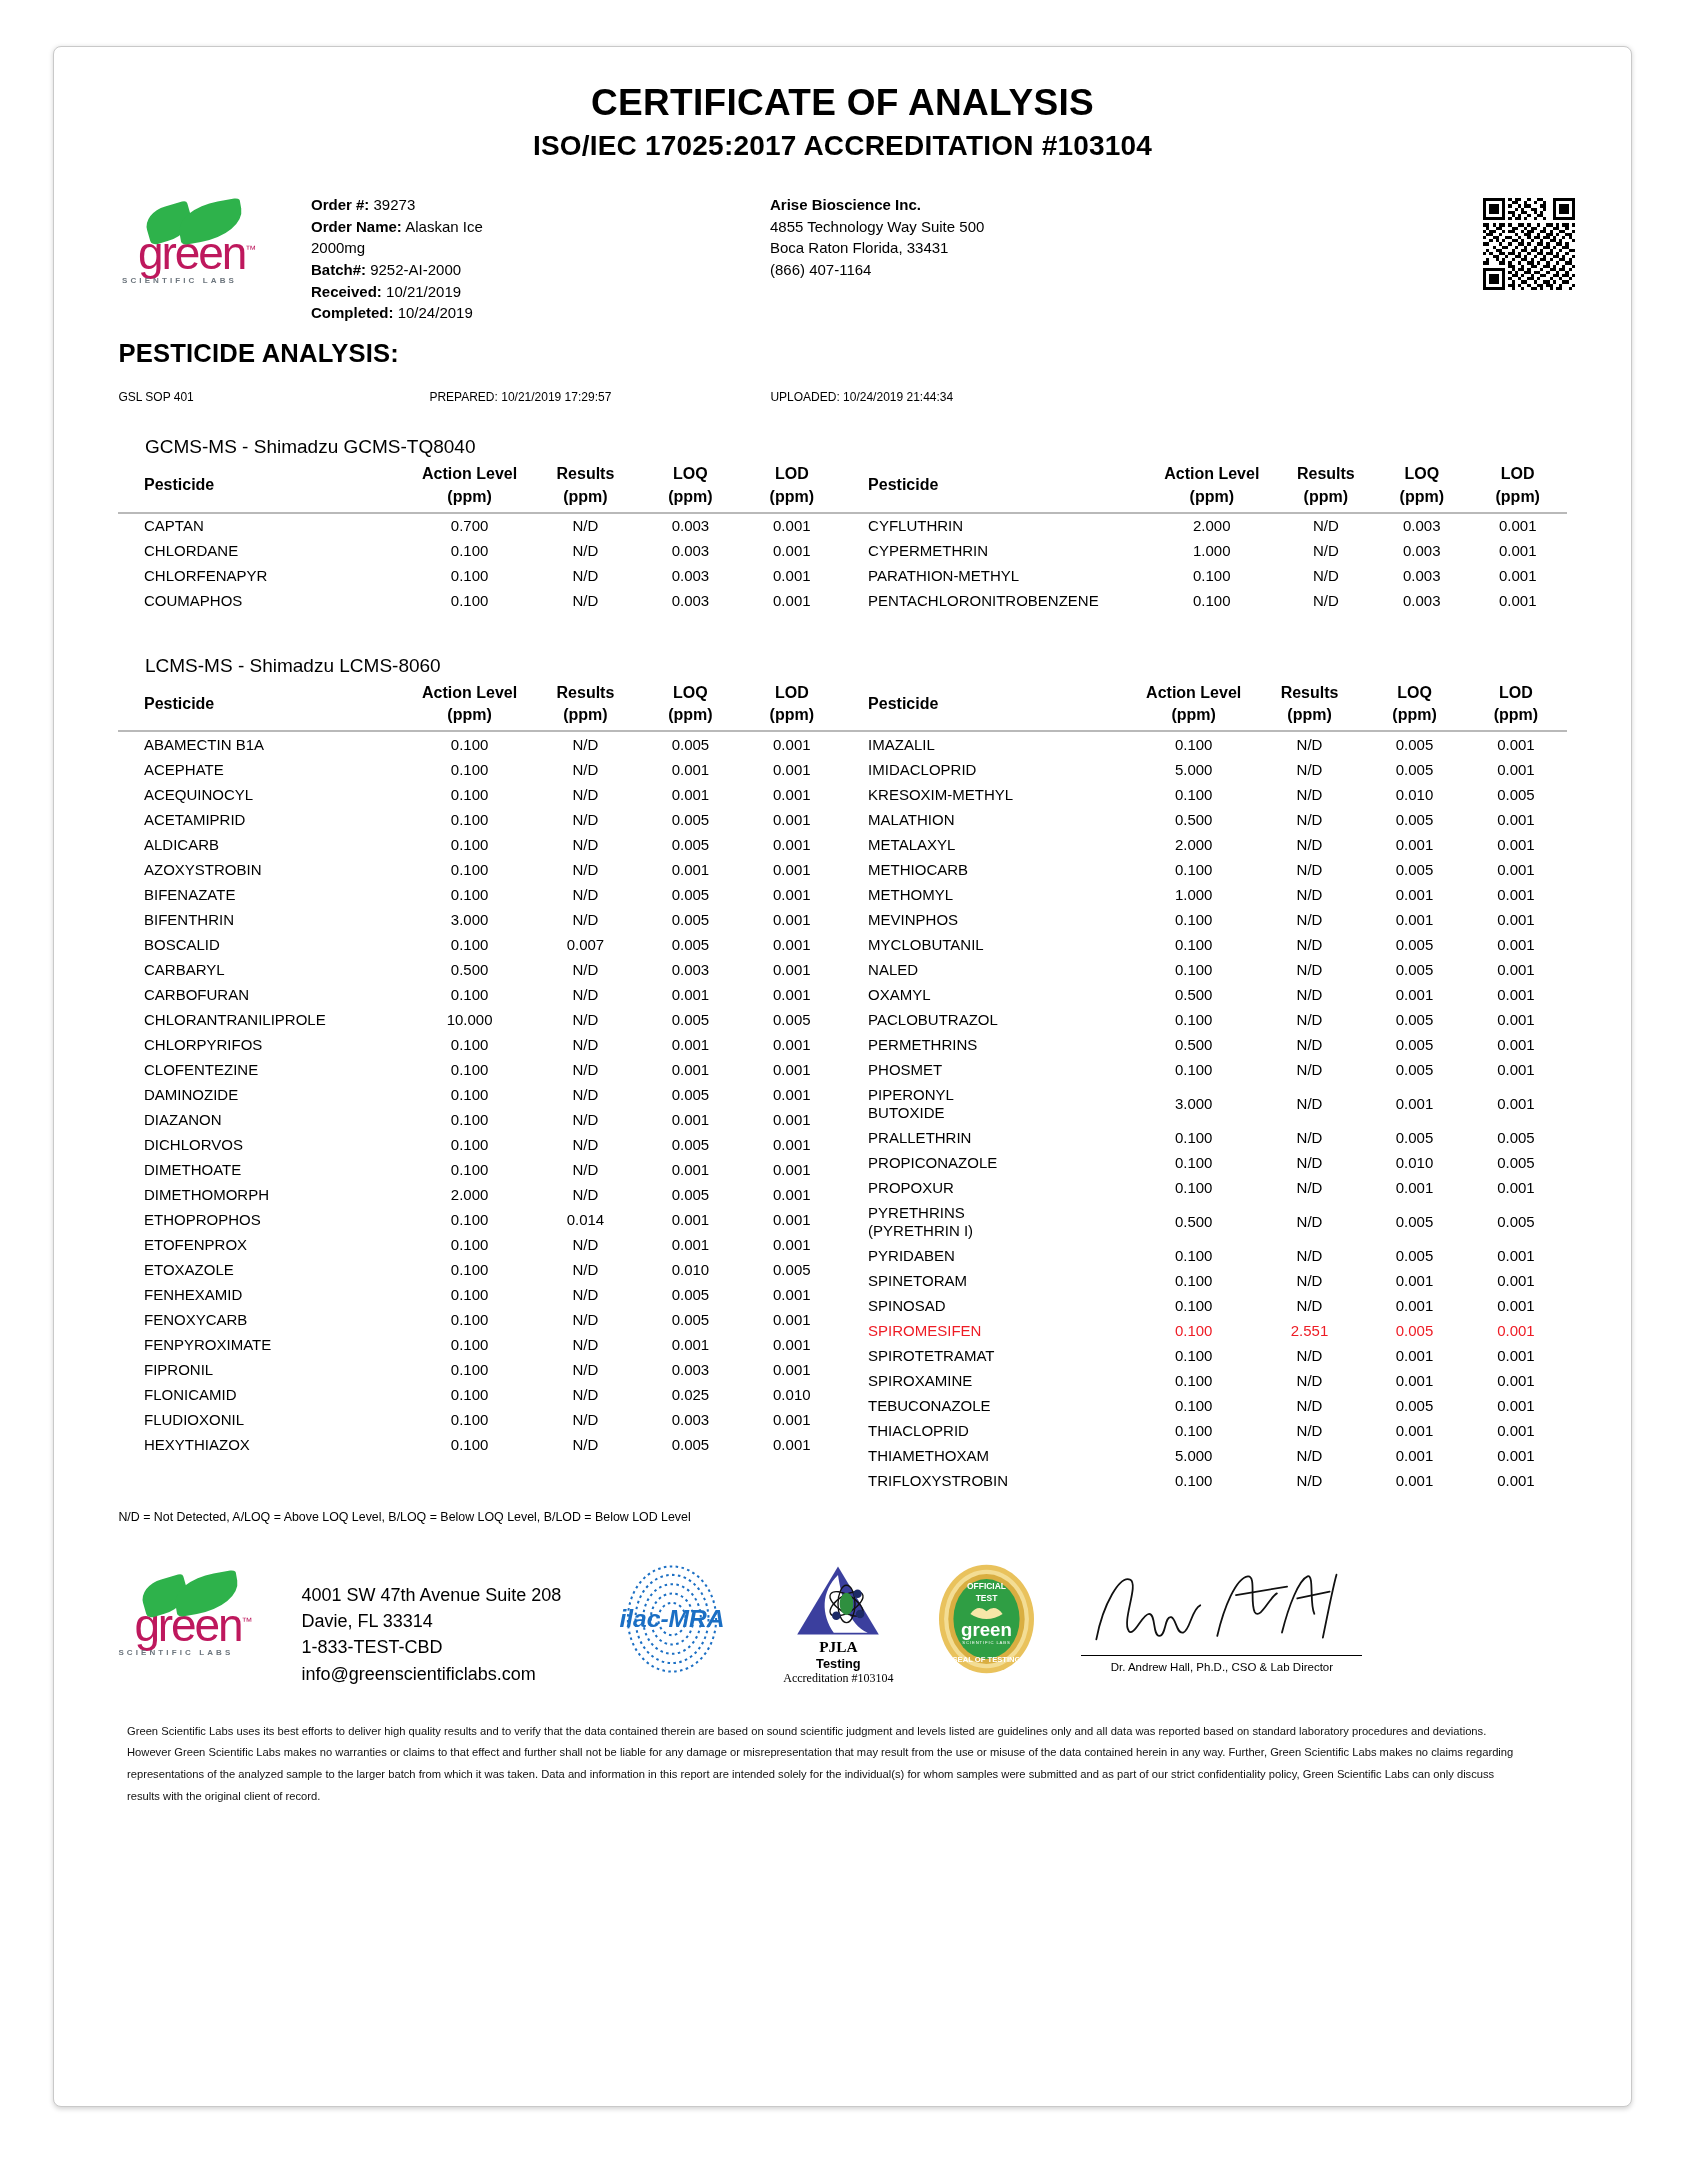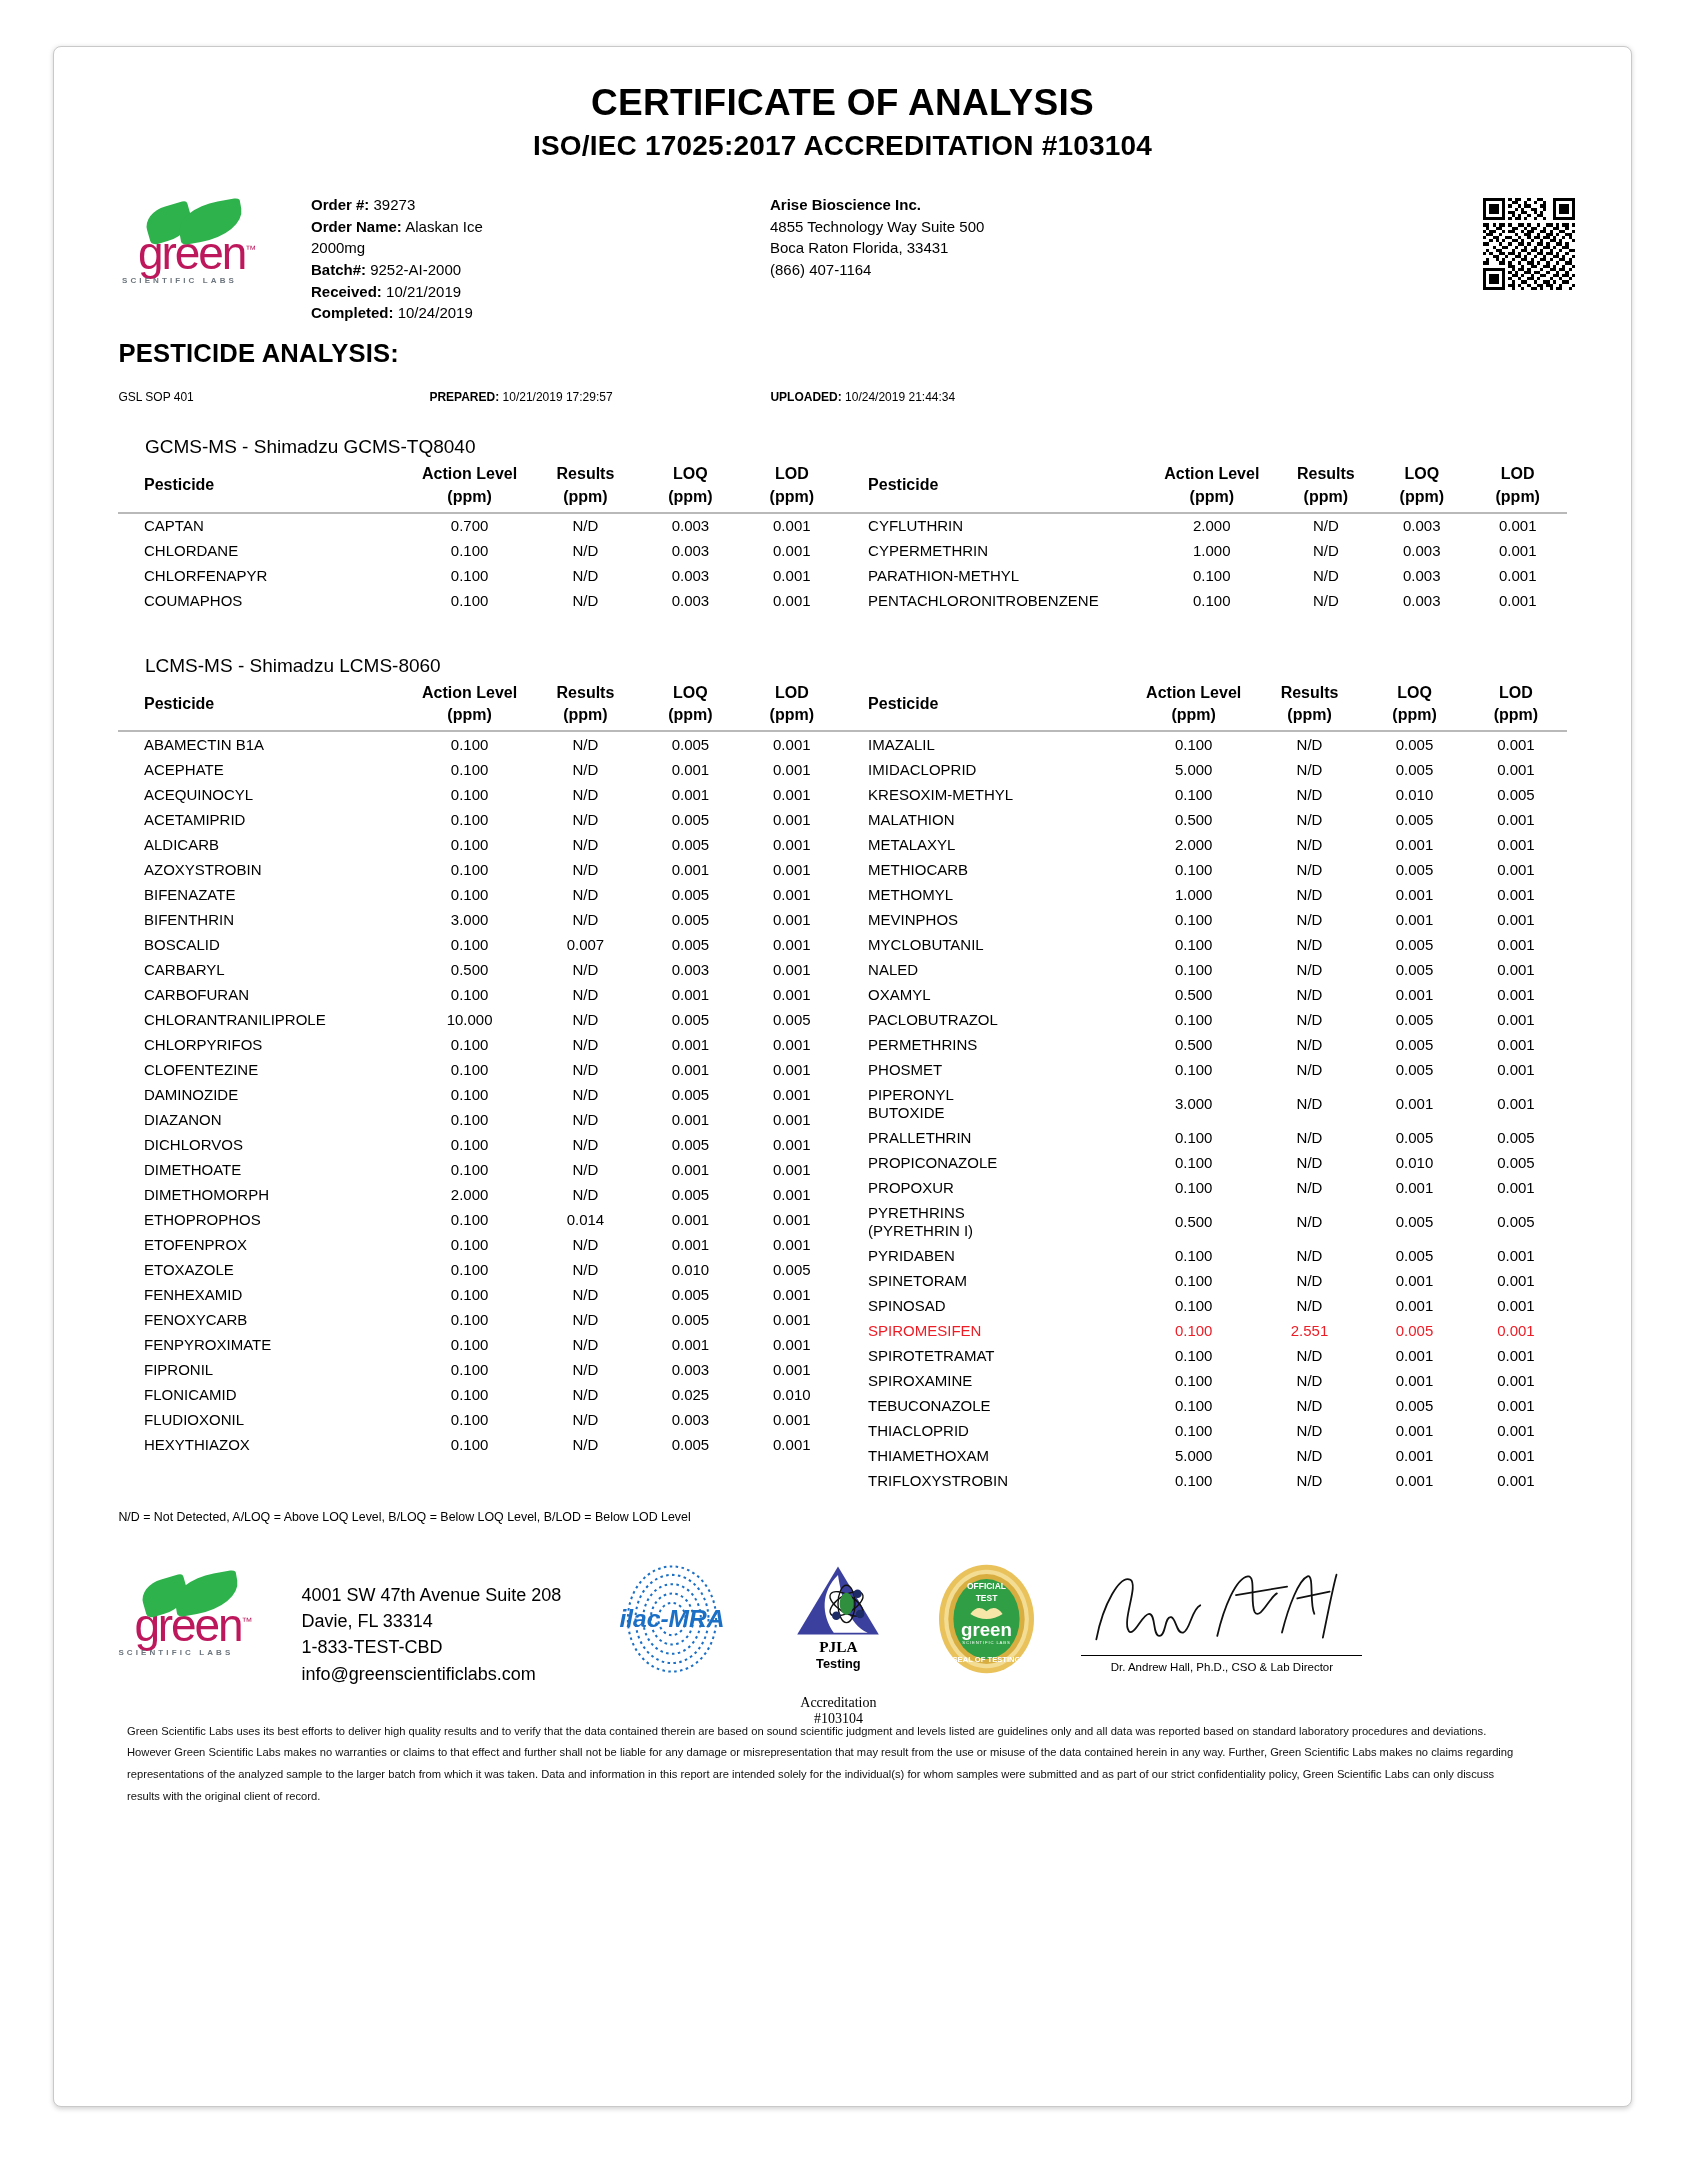--- a/index.html
+++ b/index.html
@@ -75,21 +75,21 @@
   
   .section-title {
     font-size:25.6px; font-weight:bold; margin:24px 0 0 20.4px; letter-spacing:0.2px;
   }
   .sop-row {
     display:flex; margin:22px 0 0 20.4px; font-size:12px;
   }
   .sop-row .c1 { width:311px; }
   .sop-row .c2 { width:341px; }
   .sop-row .c3 { flex:1; }
-  .sop-row b { font-weight:bold; }
+  .sop-row b { font-weight:normal; }
 
   
   .instrument {
     font-size:19px; margin:32px 0 6.8px 47px;
   }
   .instrument.second { margin-top:41px; }
 
   
   .tables { display:flex; padding:0 20.4px 0 20.4px; }
   .tcol { width:50%; }
@@ -129,21 +129,21 @@
   }
   .f-logo { width:183px; padding-top:19px; }
   .f-addr { width:281px; font-size:18px; line-height:1.46; padding-top:25.6px; }
   .badges { flex:1; display:flex; align-items:flex-start; gap:34px; padding-top:6.8px; padding-left:22px; }
 
   .ilac { width:136px; text-align:center; }
   .ilac svg { display:block; margin:0 auto; }
   .pjla { width:128px; text-align:center; }
   .pjla .ptxt1 { font-family:"Liberation Serif", serif; font-weight:bold; font-size:15.3px; margin-top:-3.4px; }
   .pjla .ptxt2 { font-family:Liberation Sans, sans-serif; font-weight:bold; font-size:12.8px; }
-  .pjla .ptxt3 { font-family:"Liberation Serif", serif; font-size:14px;margin-top:24px; }
+  .pjla .ptxt3 { font-family:"Liberation Serif", serif; font-size:12px; }
   .seal { width:111px; }
   .sign { width:281px; padding-top:3.4px; }
   .sign .sigline { border-top:1.7px solid #000; margin-top:3.4px; }
   .sign .signame { font-size:11.5px; text-align:center; padding-top:5.1px; }
 
   
   .disclaimer {
     font-size:11.2px; line-height:1.95; text-align:left;
     padding:15.3px 61px 0 29px; color:#111;
   }

